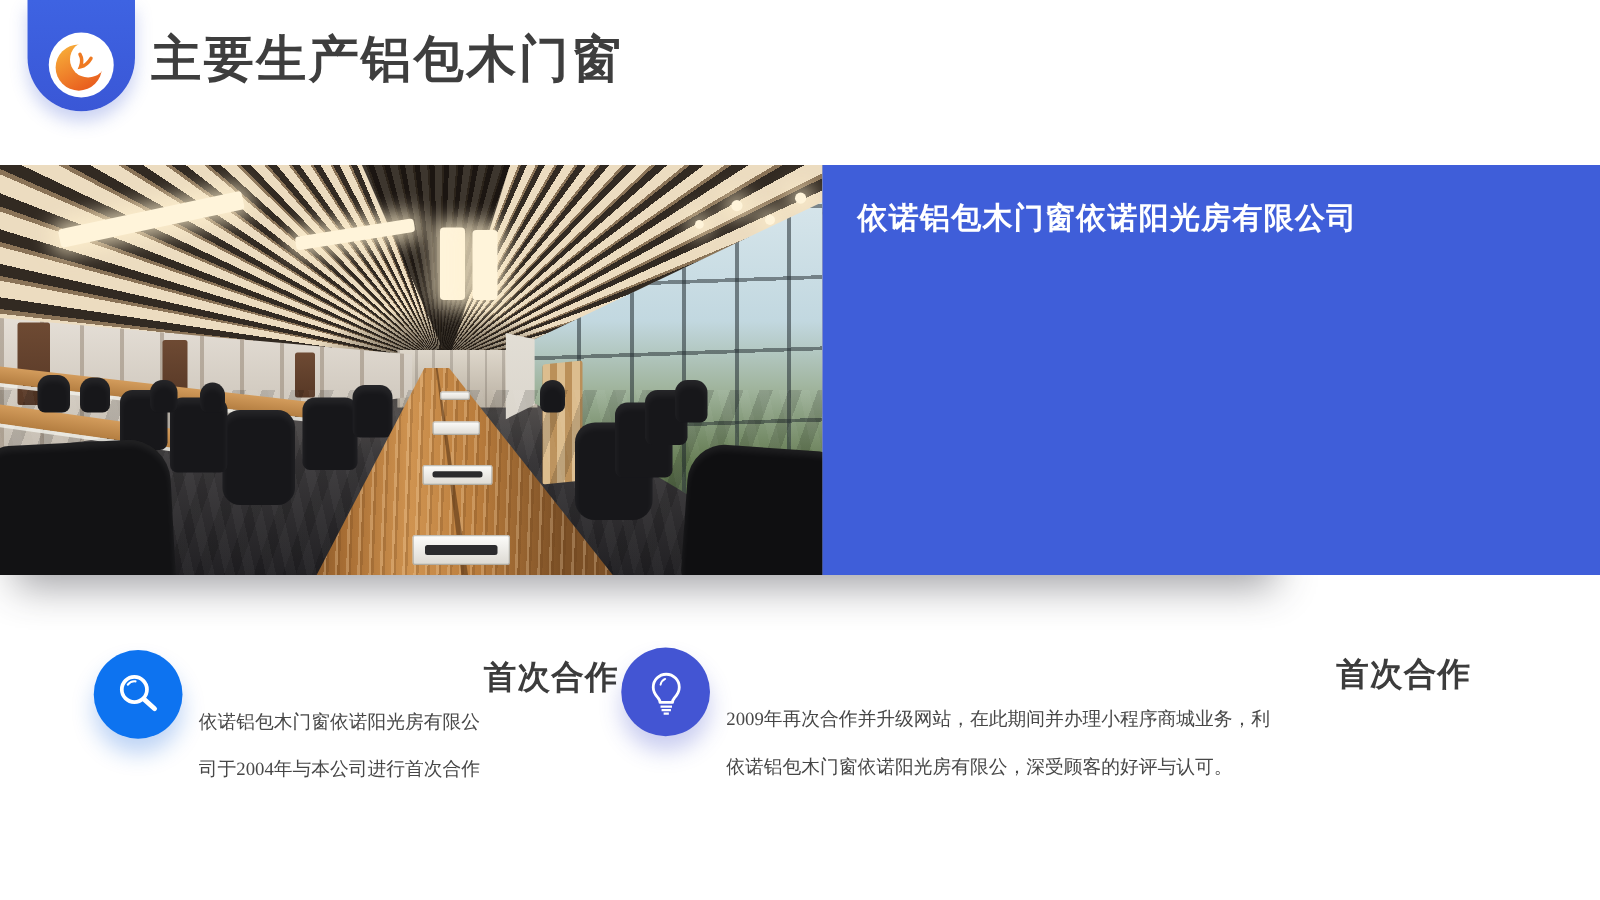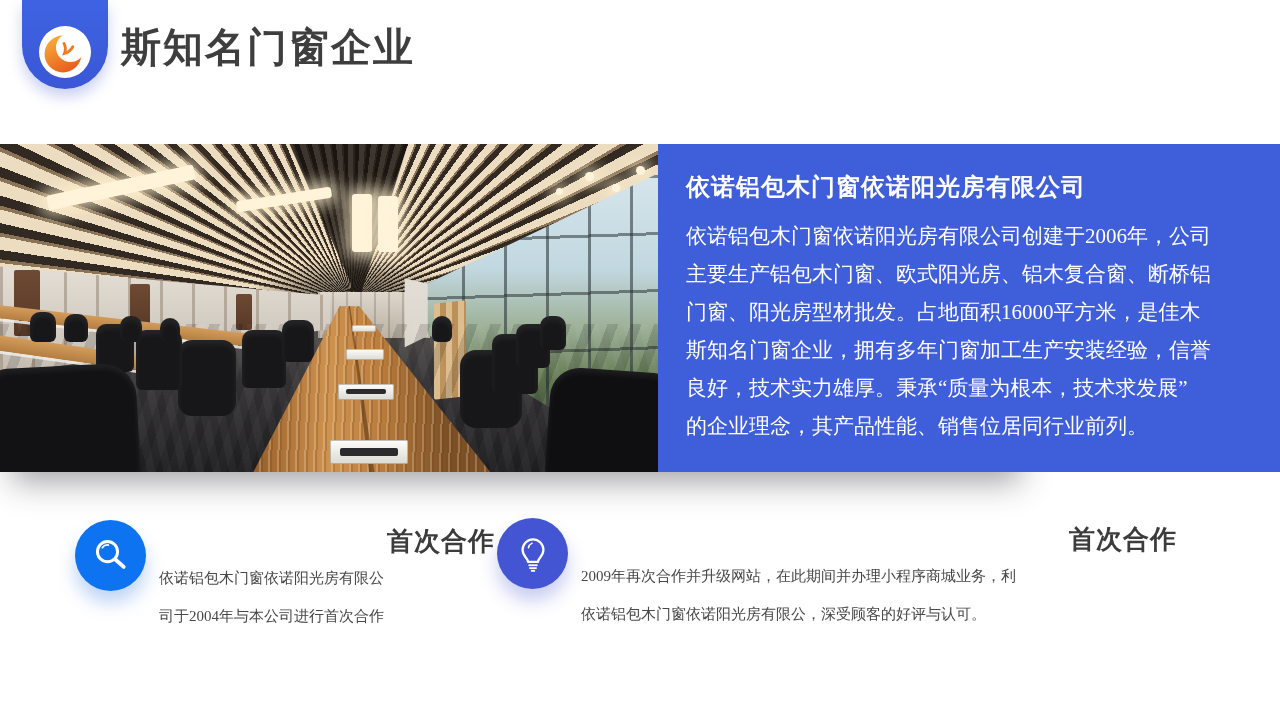--- a/index.html
+++ b/index.html
@@ -16,21 +16,21 @@
     border-radius:0 0 44px 44px;
     display:flex; align-items:center; justify-content:center; padding-top:14px;
     box-shadow:0 8px 14px rgba(62,90,210,.28);
   }
   .page-title {
     position:absolute; left:121px; top:20px;
     font-size:40px; font-weight:700; letter-spacing:2px; color:#3e3e3e;
   }
 
   
-  .hero { position:absolute; left:0; top:144px; width:1032px; height:328px;
+  .hero { position:absolute; left:0; top:132px; width:1032px; height:328px;
           box-shadow:0 22px 30px -12px rgba(50,52,60,.45);font-family:Liberation Serif, serif; }
   .photo { position:absolute; left:0; top:0; width:658px; height:328px; overflow:hidden;
     background:linear-gradient(180deg,#6e6253 0%,#8a7a64 40%,#93887b 48%,#565250 56%,#3a383a 72%,#222124 100%); }
   .photo > div { position:absolute; }
 
   .ph-ceiling { inset:0;
     background:repeating-conic-gradient(from 182deg at 53.5% 48.5%, #ecdcc0 0deg 2.1deg, #8a7357 2.1deg 2.7deg, #322a22 2.7deg 4.2deg);
     clip-path:polygon(0 0,100% 0,100% 12%,58% 48.5%,49% 48.5%,0 38%); }
   .ph-ceil-dark { inset:0; background:#16110d; opacity:.82;
     clip-path:polygon(44% 0,62% 0,54.5% 48%); }
@@ -139,21 +139,21 @@
         <stop offset="0" stop-color="#f9b53c"></stop>
           <stop offset="1" stop-color="#e9601f"></stop>
       </linearGradient>
     </defs>
     <circle cx="27" cy="27" r="26" fill="#ffffff"></circle>
     <circle cx="25" cy="29" r="18.5" fill="url(#og)"></circle>
     <circle cx="32.5" cy="22.5" r="14.5" fill="#ffffff"></circle>
     <path d="M26 18.5 q2.6 4.5 .4 10 q5.2-1.2 8.4-6.8" fill="none" stroke="#ef7a22" stroke-width="2.8" stroke-linecap="round"></path>
   </svg>
 </div>
-<h1 class="page-title">斯知名门窗企业</h1>
+<h1 class="page-title">主要生产铝包木门窗</h1>
 
 <div class="hero">
   <div class="photo">
     <div class="ph-ceiling"></div>
     <div class="ph-ceil-dark"></div>
     <div class="ph-depth"></div>
     <div class="ph-light l1"></div>
     <div class="ph-light l2"></div>
     <div class="ph-light l3"></div>
     <div class="ph-light l4"></div>
@@ -193,26 +193,20 @@
     <div class="ph-box b3"></div>
     <div class="ph-box b4"></div>
     <div class="ph-slot s1"></div>
     <div class="ph-slot s2"></div>
     <div class="ph-chair c1"></div>
     <div class="ph-chair c2"></div>
   </div>
 
   <div class="panel">
     <h2>依诺铝包木门窗依诺阳光房有限公司</h2>
-    <p>依诺铝包木门窗依诺阳光房有限公司创建于2006年，公司
-主要生产铝包木门窗、欧式阳光房、铝木复合窗、断桥铝
-门窗、阳光房型材批发。占地面积16000平方米，是佳木
-斯知名门窗企业，拥有多年门窗加工生产安装经验，信誉
-良好，技术实力雄厚。秉承“质量为根本，技术求发展”
-的企业理念，其产品性能、销售位居同行业前列。</p>
   </div>
 </div>
 
 <div class="feature feature-1">
   <div class="ficon">
     <svg width="42" height="42" viewBox="0 0 48 48">
       <circle cx="20" cy="19" r="11.5" fill="none" stroke="#ffffff" stroke-width="3.4"></circle>
       <path d="M14 14.5 a7.5 7.5 0 0 1 7-3" fill="none" stroke="#ffffff" stroke-width="2" stroke-linecap="round"></path>
       <line x1="29" y1="28" x2="38.5" y2="36.5" stroke="#ffffff" stroke-width="4.4" stroke-linecap="round"></line>
     </svg>

